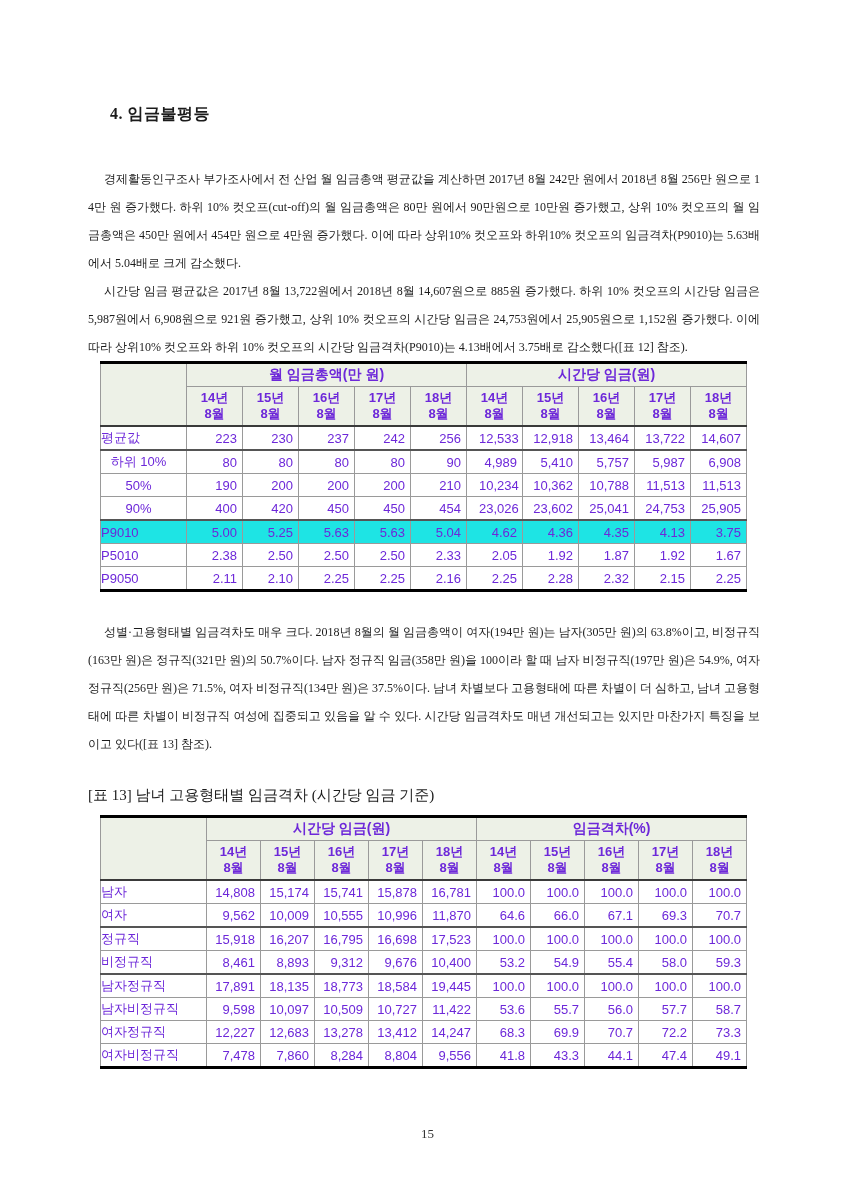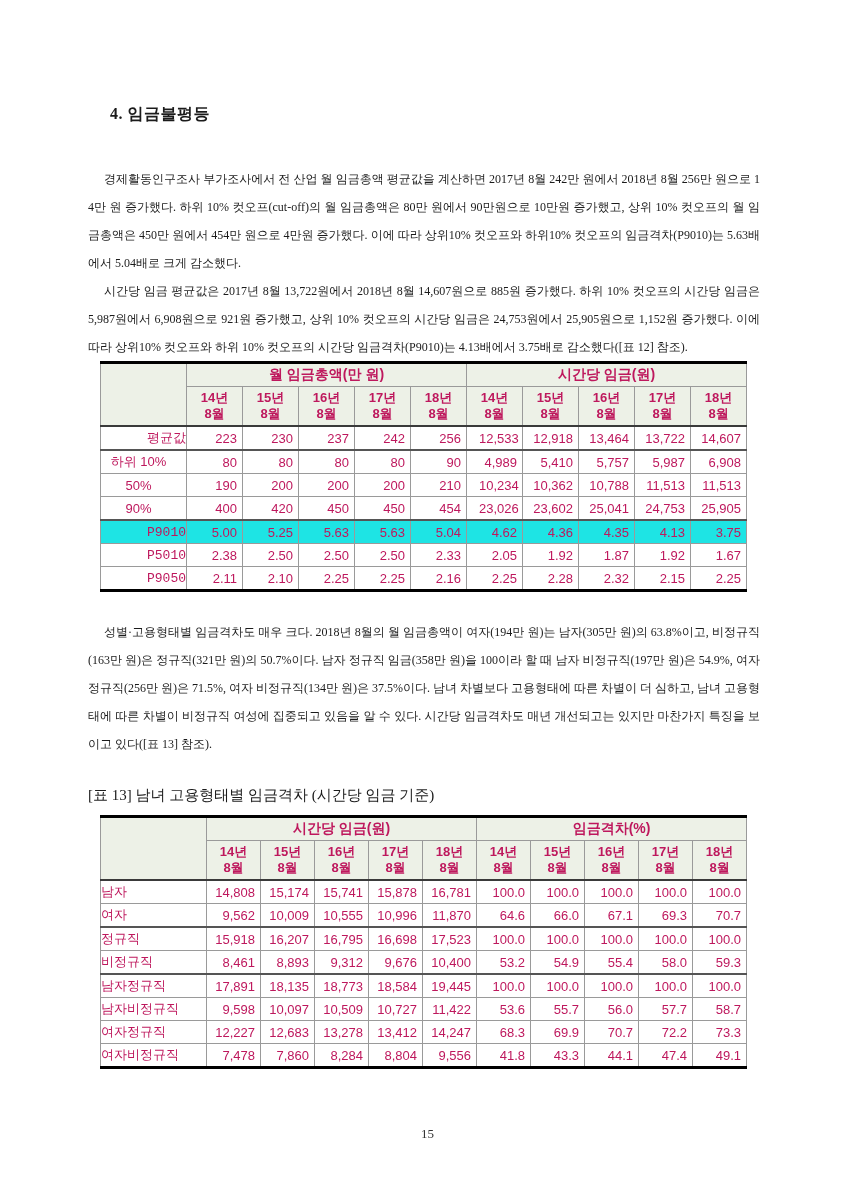--- a/index.html
+++ b/index.html
@@ -38,40 +38,40 @@
     border-collapse: collapse;
     table-layout: fixed;
     width: 646px;
     margin-left: 12px;
     font-family: "Liberation Sans", sans-serif;
     font-size: 13px;
     border-top: 3px solid #000;
     border-bottom: 3px solid #000;
     border-left: 1px solid #9a9a9a;
     border-right: 1px solid #9a9a9a;
-    color: #be185d;
+    color: #6d28d9;
   }
   .datatable th, .datatable td {
     border: 1px solid #9a9a9a;
     padding: 1px 0;
     overflow: hidden;
     white-space: nowrap;
   }
   .datatable thead th {
     background: var(--hdr, #edf1e7);
     font-weight: bold;
     text-align: center;
   }
   .datatable thead .group { font-size: 14px; padding: 2px 0; }
   .datatable thead .year  { font-size: 13px; line-height: 16px; padding: 3px 0; }
   .datatable thead tr:last-child th { border-bottom: 2px solid #3a3a3a; }
   .datatable .corner { border-bottom: 2px solid #3a3a3a; }
   .datatable tbody td { height: 20px; }
   .datatable td.num { text-align: right; padding-right: 5px; }
-  .datatable td.lbl-center { text-align: right; font-family: Liberation Mono, monospace; }
+  .datatable td.lbl-center { text-align: left; }
   .datatable td.lbl-right  { text-align: center; padding-right: 10px; }
   .datatable td.lbl-left   { text-align: left;  }
   .datatable tr.gsep td { border-bottom: 2px solid #555; }
   .datatable tr.hl td { background: var(--hl, #1ee4e4); }
   .datatable .gsplit { border-left: 1px solid #555; padding-left: 12px; }
 
   .pageno {
     position: absolute;
     left: 7px; right: 0;
     bottom: 58px;

